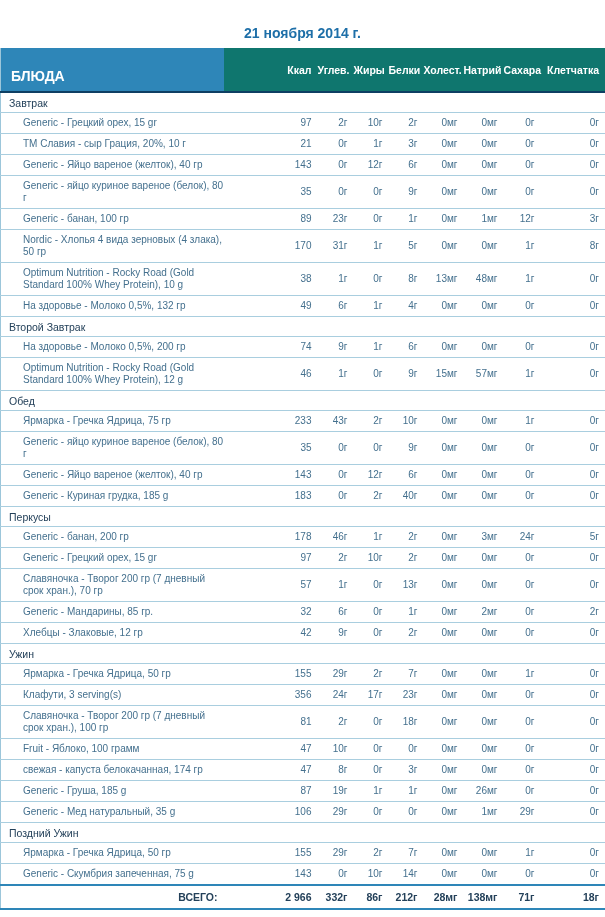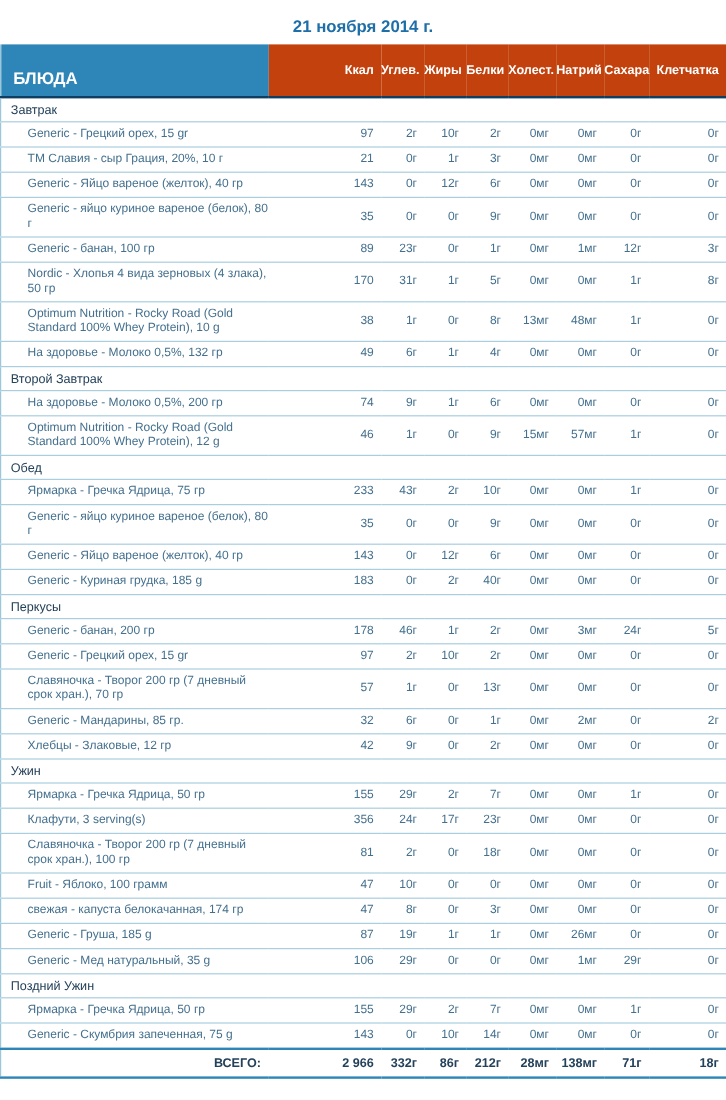--- a/index.html
+++ b/index.html
@@ -7,42 +7,42 @@
   body {
     width: 605px;
     background: #ffffff;
     font-family: "Liberation Sans", sans-serif;
   }
   .page-title {
     text-align: center;
     color: #1E6FA8;
     font-size: 14px;
     font-weight: bold;
-    padding: 14px 0 7px 0;
+    padding: 25px 0 7px 0;
   }
   table {
     width: 605px;
     border-collapse: collapse;
     table-layout: fixed;
   }
   .report-table {
     border-left: 1px solid #9CC6DA;
     border-right: 1px solid #9CC6DA;
   }
   th.blue-light {
     background: #2E86B8;
     color: #ffffff;
     text-align: left;
     font-size: 14px;
     font-weight: bold;
     padding: 20px 0 7px 10px;
     border-bottom: 2px solid #0E3F63;
   }
   th.blue-dark {
-    background: #c2410c;
+    background: #0f766e;
     color: #ffffff;
     text-align: right;
     font-size: 10.5px;
     font-weight: bold;
     padding: 7px 6px 7px 0;
     border-bottom: 2px solid #0E3F63;
     white-space: nowrap;
   }
   tr.section-row td {
     color: #24415A;

